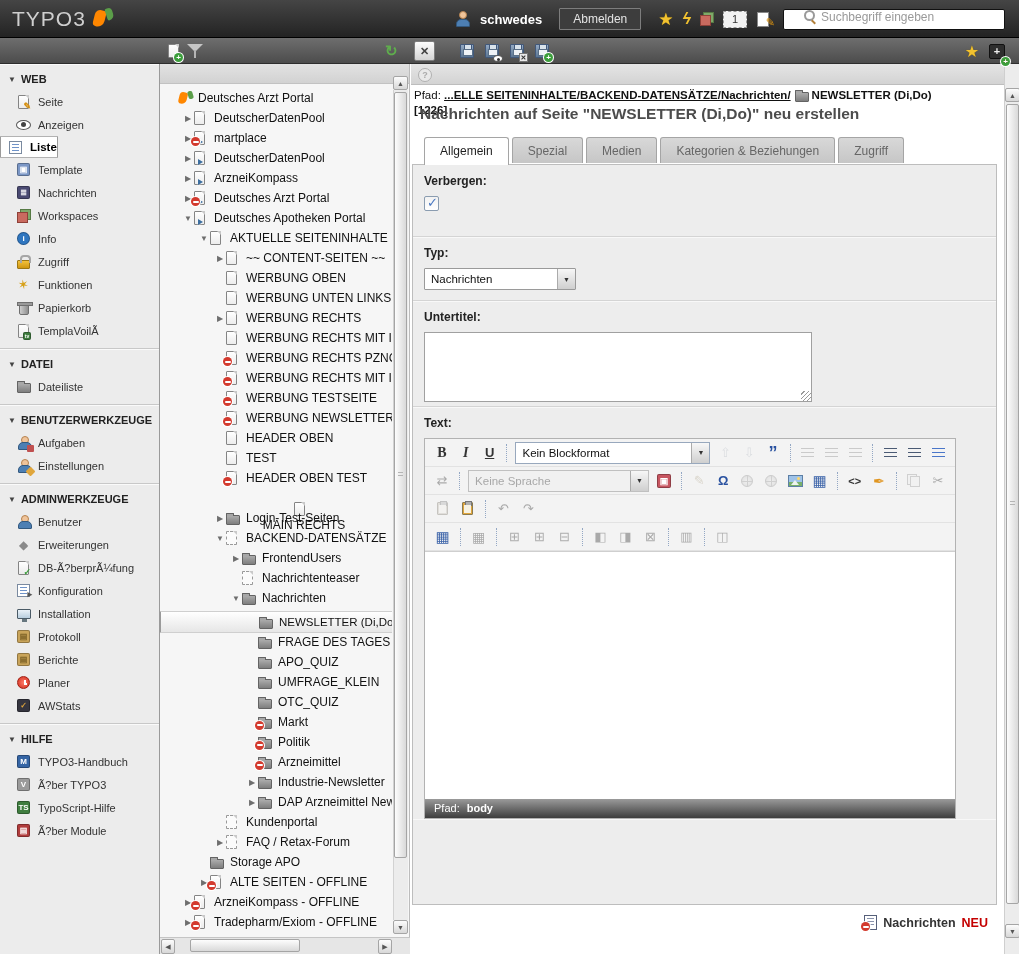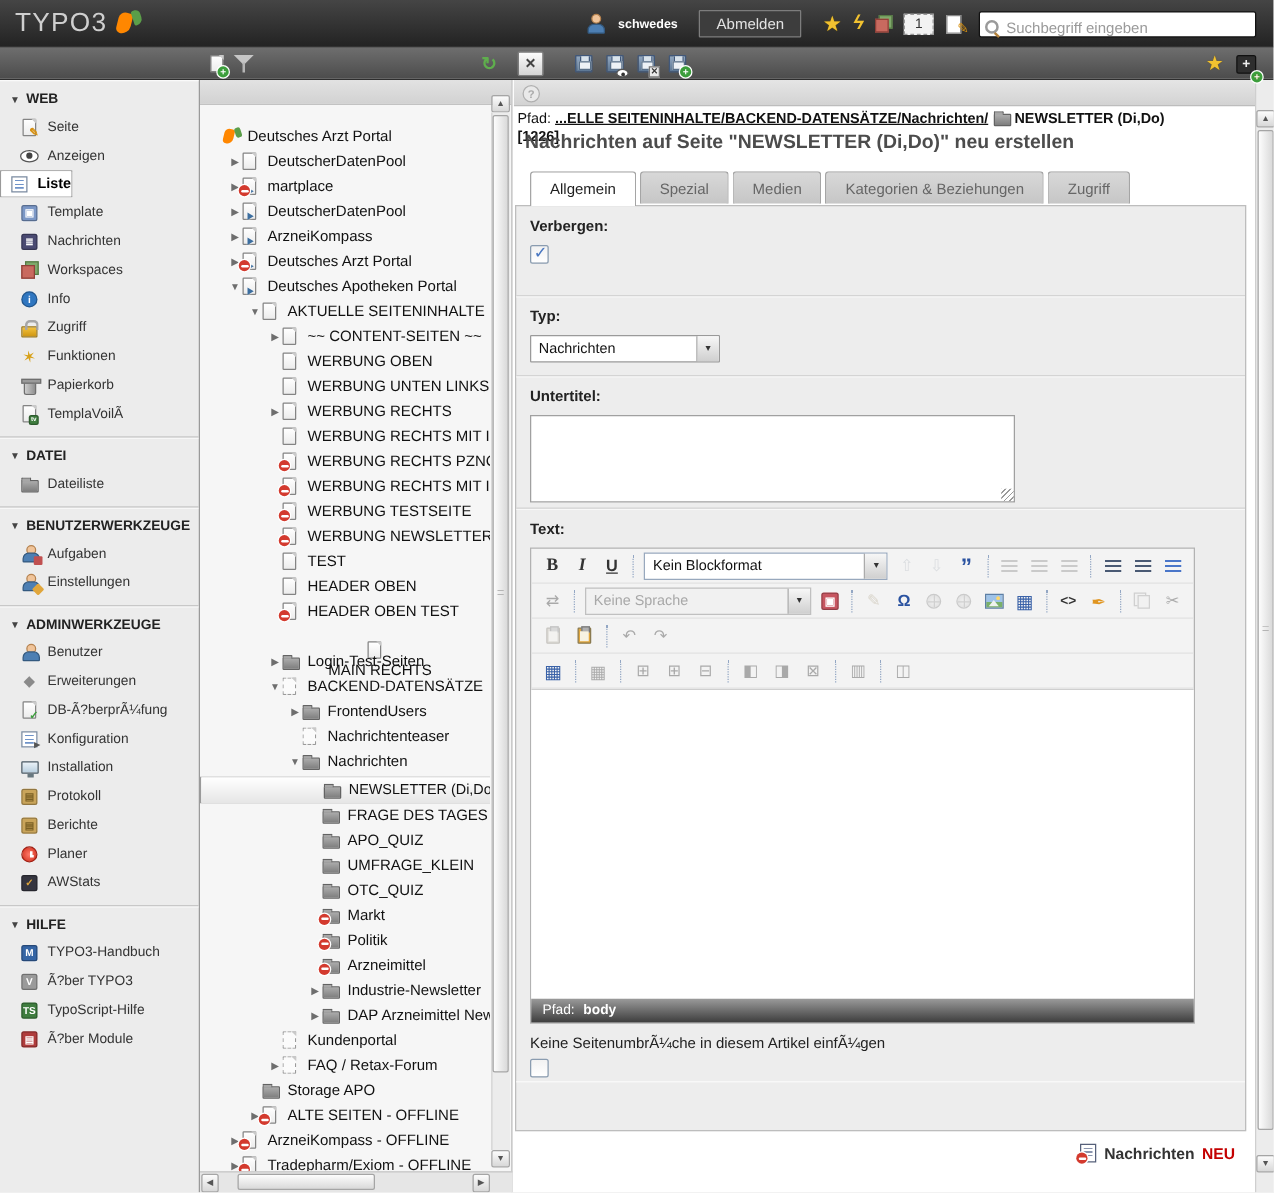--- a/index.html
+++ b/index.html
@@ -11,33 +11,33 @@
     background:linear-gradient(#454545,#232323); border-bottom:1px solid #000;
     display:flex; align-items:center; z-index:40; }
   .logo { display:flex; align-items:center; margin-left:12px; cursor:pointer; }
   .logo-text { color:#cfcfcf; font-size:21px; letter-spacing:1px; font-weight:normal; }
   .logo-mark { position:relative; width:22px; height:22px; margin-left:6px; }
   .logo-mark:before { content:""; position:absolute; left:2px; top:2px; width:11px; height:17px;
     background:#ff8700; border-radius:6px 2px 8px 4px; transform:rotate(14deg); }
   .logo-mark:after { content:""; position:absolute; right:1px; top:0; width:7px; height:12px;
     background:#5b9e49; border-radius:2px 4px 6px 2px; transform:rotate(-18deg); }
   .tb-right { position:absolute; right:14px; top:0; height:38px; display:flex; align-items:center; gap:9px; }
-  .username { color:#fff; font-weight:bold; font-size:10px; cursor:pointer; }
+  .username { color:#fff; font-weight:bold; font-size:13px; cursor:pointer; }
   .logout-btn { background:#3d3d3d; border:1px solid #7d7d7d; color:#e3e3e3; font-size:12px;
     padding:3px 13px; border-radius:1px; cursor:pointer; margin:0 8px; }
   .tb-star { color:#f2c230; font-size:17px; text-shadow:0 0 1px #8a6a00; cursor:pointer; }
   .tb-bolt { color:#f2c230; font-size:16px; font-weight:bold; font-style:italic; cursor:pointer; }
   .doc-badge { width:24px; height:17px; background:#f2f2f2; border:1px dashed #999; color:#333;
     font-size:11px; text-align:center; line-height:15px; cursor:pointer; }
   .edit-docs { position:relative; width:18px; height:16px; cursor:pointer; }
   .edit-docs:before { content:""; position:absolute; left:1px; top:1px; width:10px; height:13px;
     background:#fff; border:1px solid #888; }
   .edit-docs:after { content:"✎"; position:absolute; right:-1px; bottom:-2px; color:#d79010; font-size:11px; }
   .searchbox { width:222px; height:21px; background:#fff; border:1px solid #111; border-radius:2px;
-    display:flex; align-items:flex-end; padding:0 4px; }
+    display:flex; align-items:flex-start; padding:0 20px; }
   .searchbox input { border:none; outline:none; flex:1; font-size:12px; color:#444;
     font-family:"Liberation Sans",sans-serif; background:transparent; }
   .searchbox input::placeholder { color:#9a9a9a; }
   .ic-mag { position:relative; width:13px; height:13px; margin-right:4px; }
   .ic-mag:before { content:""; position:absolute; left:0; top:0; width:7px; height:7px;
     border:2px solid #9a9a9a; border-radius:50%; }
   .ic-mag:after { content:""; position:absolute; right:1px; bottom:0; width:5px; height:2px;
     background:#b2803a; transform:rotate(45deg); }
 
   
@@ -128,21 +128,21 @@
   .ic-clock:before { content:""; position:absolute; left:6px; top:3px; width:2px; height:4px; background:#fff; }
   .ic-clock:after { content:""; position:absolute; left:6px; top:6px; width:3px; height:2px; background:#fff; }
   .ic-cube { color:#8a8a8a; font-size:12px; }
   .ovr { position:absolute; font-size:9px; right:-3px; bottom:-3px; z-index:3; }
 
   
   #tree-panel { position:absolute; left:160px; top:64px; width:250px; height:890px;
     background:#f6f6f6; border-right:1px solid #bcbcbc; overflow:hidden; }
   #tree-band { position:absolute; left:0; top:0; width:250px; height:20px;
     background:linear-gradient(#e2e2e2,#d2d2d2); border-bottom:1px solid #c2c2c2; }
-  #page-tree { position:absolute; left:0; top:35px; width:232px; height:850px; overflow:hidden; }
+  #page-tree { position:absolute; left:0; top:24px; width:232px; height:850px; overflow:hidden; }
   .tr-row { display:flex; align-items:center; height:20px; font-size:12px; color:#111;
     white-space:nowrap; cursor:pointer; position:relative; }
   .tr-row.sel { background:linear-gradient(#ffffff,#e6e6e6); border-top:1px solid #cfcfcf;
     border-bottom:1px solid #cfcfcf; margin:-1px 0; z-index:2; width:250px; }
   .tr-arrow { width:12px; flex:0 0 12px; font-size:8px; color:#6e6e6e; text-align:center; }
   .tr-ico { position:relative; width:18px; flex:0 0 18px; display:flex; align-items:center; }
   .tr-label { padding-left:2px; }
   .ov-hidden { position:absolute; left:-4px; bottom:-2px; width:9px; height:9px; background:#d33a2e;
     border-radius:50%; box-shadow:0 0 0 1px #fff; z-index:4; }
   .ov-hidden:before { content:""; position:absolute; left:1.5px; top:3.5px; width:6px; height:2px;
@@ -645,27 +645,27 @@
             <span class="ic ic-doc">
               <span class="ov-hidden"></span>
             </span>
           </span>
           <span class="tr-label">WERBUNG NEWSLETTER REC</span>
         </div><div class="tr-row" style="padding-left: 54px;">
           <span class="tr-arrow"></span>
           <span class="tr-ico">
             <span class="ic ic-doc"></span>
           </span>
+          <span class="tr-label">HEADER OBEN</span>
+        </div><div class="tr-row" style="padding-left: 54px;">
+          <span class="tr-arrow"></span>
+          <span class="tr-ico">
+            <span class="ic ic-doc"></span>
+          </span>
           <span class="tr-label">TEST</span>
-        </div><div class="tr-row" style="padding-left: 54px;">
-          <span class="tr-arrow"></span>
-          <span class="tr-ico">
-            <span class="ic ic-doc"></span>
-          </span>
-          <span class="tr-label">HEADER OBEN</span>
         </div><div class="tr-row" style="padding-left: 54px;">
           <span class="tr-arrow"></span>
           <span class="tr-ico">
             <span class="ic ic-doc">
               <span class="ov-hidden"></span>
             </span>
           </span>
           <span class="tr-label">HEADER OBEN TEST</span>
         </div><div class="tr-row" style="padding-left: 54px; flex-direction: column;">
           <span class="tr-arrow"></span>
@@ -1007,24 +1007,20 @@
                   <span class="g">◫</span>
                 </span>
               </div>
             </div>
           <div id="rte-edit"></div>
           <div id="rte-status">
             <span>Pfad:</span>
             <b>body</b>
           </div>
         </div>
-        <div class="nobreak-row">
-          <div>Keine SeitenumbrÃ¼che in diesem Artikel einfÃ¼gen</div>
-          <span class="cb" id="cb-nobreak"></span>
-        </div>
       </div>
     </div>
 
     <div id="rec-footer">
       <span class="ic ic-newsrec">
           <span class="ov-hidden"></span>
         </span>
       <span>Nachrichten</span>
       <span class="neu">NEU</span>
     </div>

